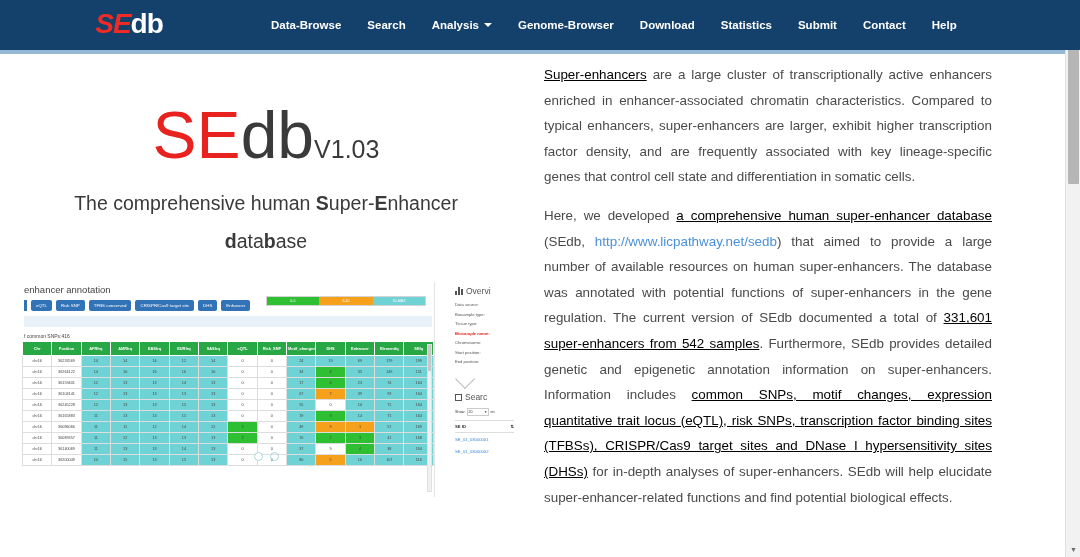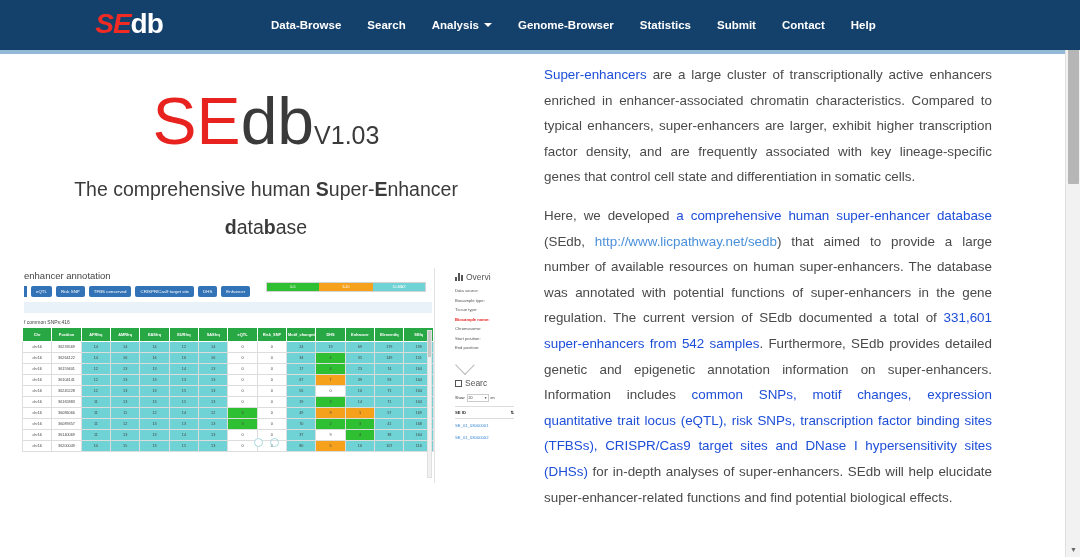--- a/index.html
+++ b/index.html
@@ -59,21 +59,21 @@
     display:flex;
     padding-top:8px;
     height:503px;
   }
   #left-col  { width:536px; padding:0 18px 0 14px; }
   #right-col { width:528px; padding:0 72px 0 8px; }
 
   
   #hero-title {
     text-align:center;
-    margin-top:26px;
+    margin-top:40px;
     line-height:1;
     white-space:nowrap;
   }
   #hero-title .se { color:#e8231f; font-size:66px; font-weight:400; }
   #hero-title .db { color:#3a3a3a; font-size:66px; font-weight:400; }
   #hero-title .ver { color:#3a3a3a; font-size:25px; font-weight:400; }
   #hero-sub {
     text-align:center;
     color:#3a3a3a;
     font-size:19.5px;
@@ -202,21 +202,21 @@
     font-weight:400;
     margin:10px 0 14px 0;
   }
   .para {
     color:#4a4a4a;
     font-size:13.4px;
     line-height:25.6px;
     text-align:justify;
     margin:0 0 13px 0;
   }
-  .hl   { color:#1d4ed8; }
+  .hl   { color:#000000;text-decoration:underline; }
   .link { color:#4a90d9; text-decoration:none; }
 
   
   #scrollbar {
     position:absolute; top:0; right:0;
     width:15px; height:557px;
     background:#f2f2f2;
     border-left:1px solid #e0e0e0;
   }
   #scrollbar .arrow {
@@ -244,20 +244,23 @@
       </a>
       <a class="nav-item" href="#">
         <span>Search</span>
       </a>
       <a class="nav-item" href="#">
         <span>Analysis</span>
         <i class="caret"></i>
       </a>
       <a class="nav-item" href="#">
         <span>Genome-Browser</span>
+      </a>
+      <a class="nav-item" href="#">
+        <span>Download</span>
       </a>
       <a class="nav-item" href="#">
         <span>Statistics</span>
       </a>
       <a class="nav-item" href="#">
         <span>Submit</span>
       </a>
       <a class="nav-item" href="#">
         <span>Contact</span>
       </a>

